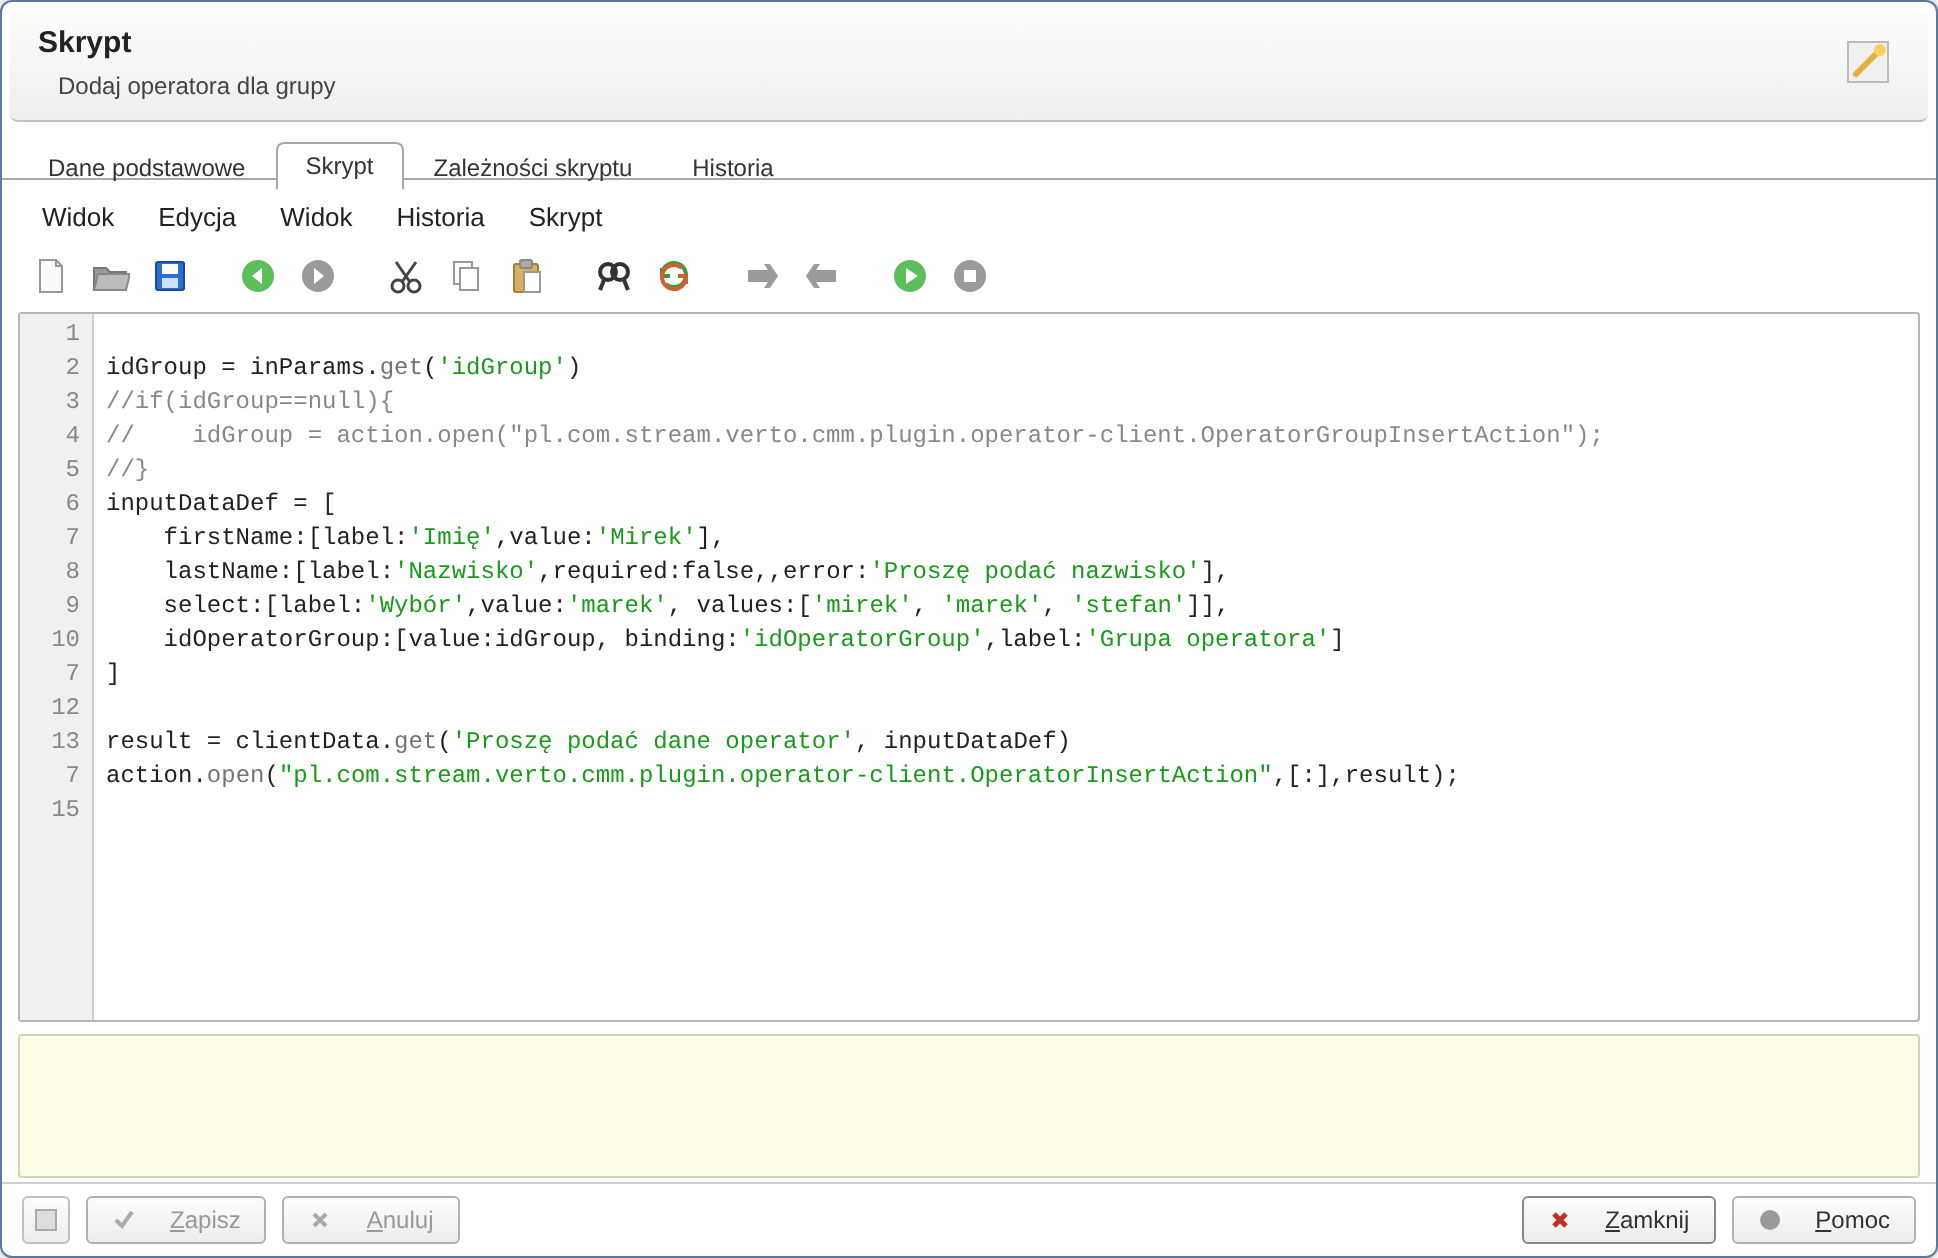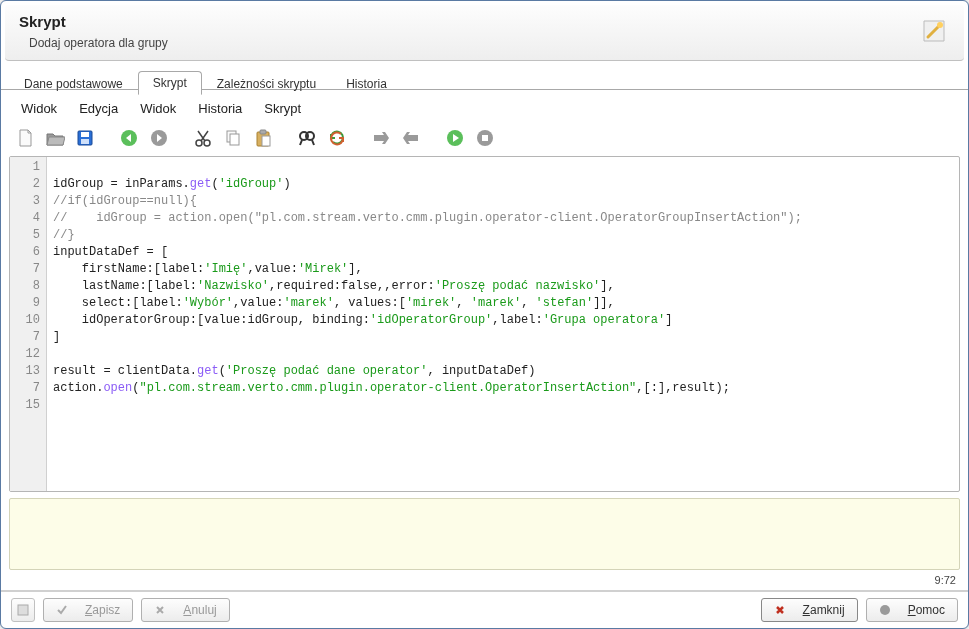--- a/index.html
+++ b/index.html
@@ -168,21 +168,21 @@
     font-family: "Courier New", monospace;
     font-size: 12px;
     line-height: 17px;
     white-space: pre;
     overflow: auto;
   }
   .gutter .ln { height: 17px; line-height: 17px; }
   .code .cl { height: 17px; line-height: 17px; }
   .tok-str { color: #1a9a1a; }
   .tok-comment { color: #888; }
-  .tok-method { color: #8b5cf6; }
+  .tok-method { color: #737373; }
   .output-panel {
     height: 70px;
     margin: 6px 8px 2px 8px;
     border: 1px solid #d4d4b8;
     background: #fdfde8;
     border-radius: 2px;
   }
   .statusbar {
     display: flex;
     justify-content: flex-end;
@@ -378,23 +378,20 @@
           <div class="ln">7</div>
           <div class="ln">15</div>
         </div>
       <div class="code" id="code"><div class="cl">&nbsp;</div><div class="cl"><span>idGroup = inParams.</span><span class="tok-method">get</span><span>(</span><span class="tok-str">'idGroup'</span><span>)</span></div><div class="cl"><span class="tok-comment">//if(idGroup==null){</span></div><div class="cl"><span class="tok-comment">//    idGroup = action.open("pl.com.stream.verto.cmm.plugin.operator-client.OperatorGroupInsertAction");</span></div><div class="cl"><span class="tok-comment">//}</span></div><div class="cl"><span>inputDataDef = [</span></div><div class="cl"><span>    firstName:[label:</span><span class="tok-str">'Imię'</span><span>,value:</span><span class="tok-str">'Mirek'</span><span>],</span></div><div class="cl"><span>    lastName:[label:</span><span class="tok-str">'Nazwisko'</span><span>,required:false,,error:</span><span class="tok-str">'Proszę podać nazwisko'</span><span>],</span></div><div class="cl"><span>    select:[label:</span><span class="tok-str">'Wybór'</span><span>,value:</span><span class="tok-str">'marek'</span><span>, values:[</span><span class="tok-str">'mirek'</span><span>, </span><span class="tok-str">'marek'</span><span>, </span><span class="tok-str">'stefan'</span><span>]],</span></div><div class="cl"><span>    idOperatorGroup:[value:idGroup, binding:</span><span class="tok-str">'idOperatorGroup'</span><span>,label:</span><span class="tok-str">'Grupa operatora'</span><span>]</span></div><div class="cl"><span>]</span></div><div class="cl">&nbsp;</div><div class="cl"><span>result = clientData.</span><span class="tok-method">get</span><span>(</span><span class="tok-str">'Proszę podać dane operator'</span><span>, inputDataDef)</span></div><div class="cl"><span>action.</span><span class="tok-method">open</span><span>(</span><span class="tok-str">"pl.com.stream.verto.cmm.plugin.operator-client.OperatorInsertAction"</span><span>,[:],result);</span></div><div class="cl">&nbsp;</div></div>
     </div>
 
   </div>
 
   <div class="output-panel"></div>
 
-  <div class="statusbar">
-    <span>9:72</span>
-  </div>
 
   <div class="footer">
     <div class="small-icon-btn">
       <svg width="14" height="14" viewBox="0 0 14 14">
           <rect x="2" y="2" width="10" height="10" fill="#ddd" stroke="#aaa"></rect>
         </svg>
     </div>
     <div class="footer-btn disabled">
       <svg width="12" height="12" viewBox="0 0 12 12">
           <path d="M2 6 l3 3 l5 -7" fill="none" stroke="#aaa" stroke-width="2"></path>

